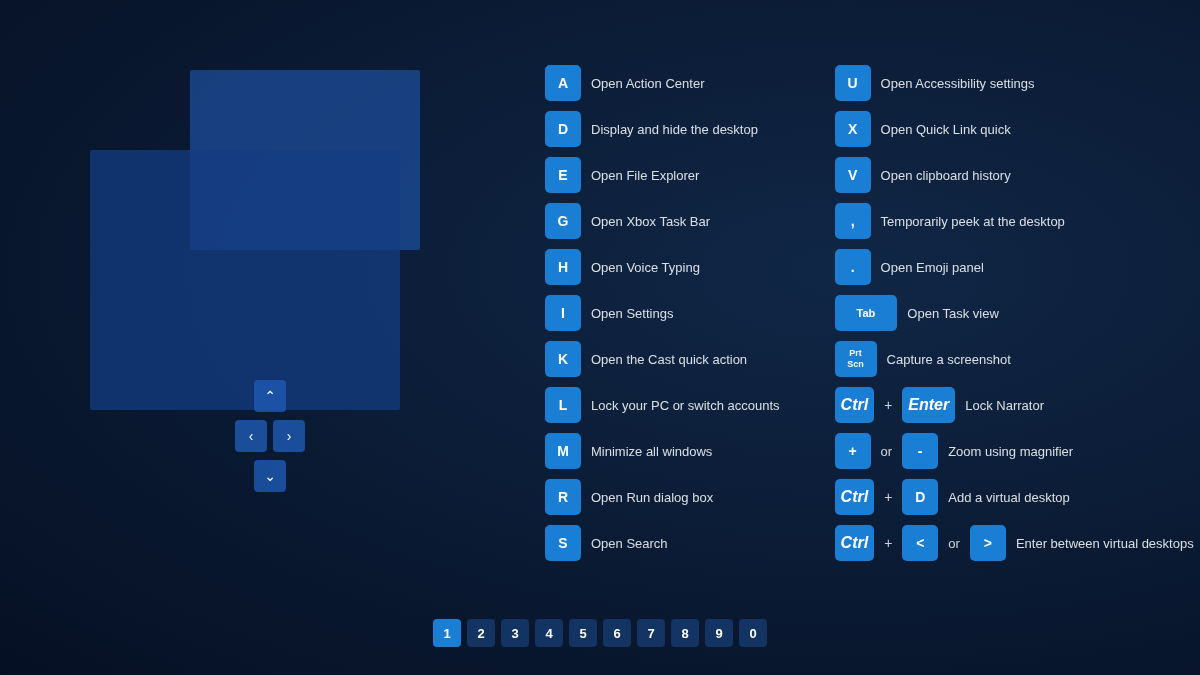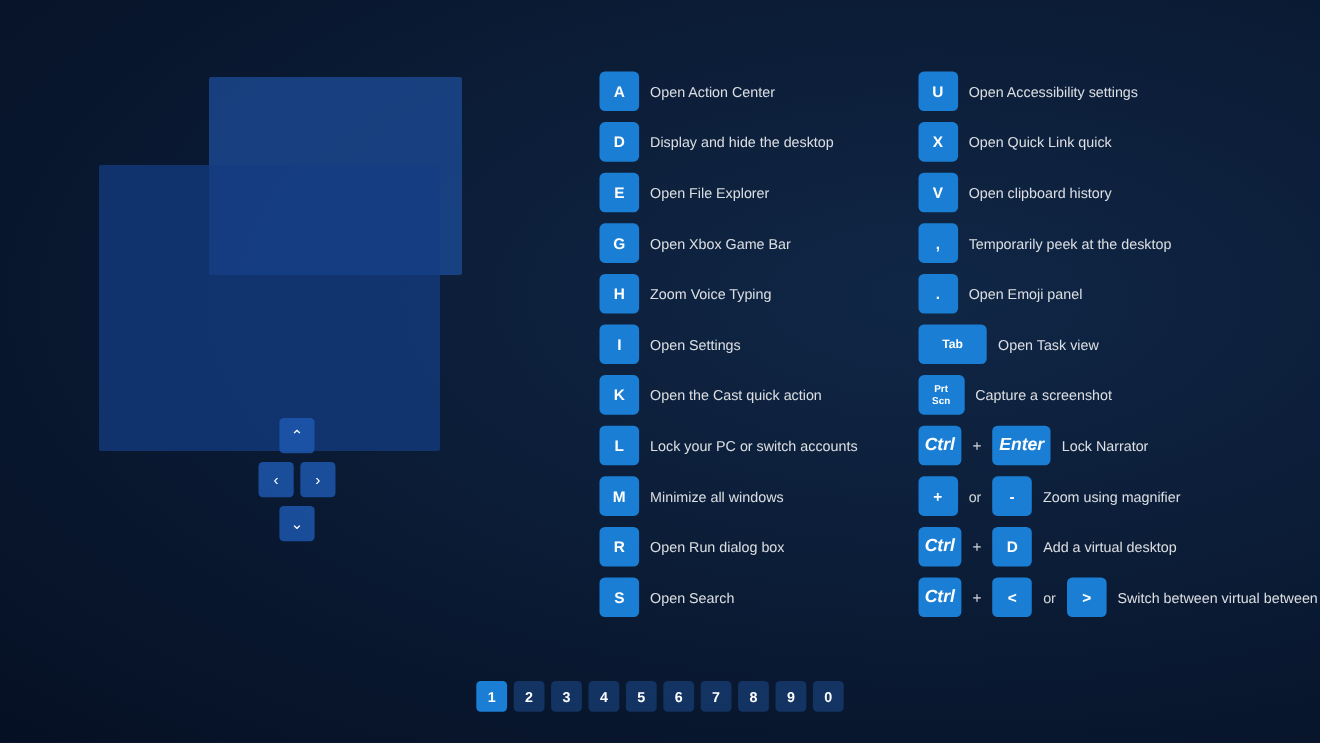--- a/index.html
+++ b/index.html
@@ -250,25 +250,25 @@
       <div class="shortcut-row">
         <div class="key-badge">D</div>
         <span class="shortcut-description">Display and hide the desktop</span>
       </div>
       <div class="shortcut-row">
         <div class="key-badge">E</div>
         <span class="shortcut-description">Open File Explorer</span>
       </div>
       <div class="shortcut-row">
         <div class="key-badge">G</div>
-        <span class="shortcut-description">Open Xbox Game Bar</span>
+        <span class="shortcut-description">Open Xbox Task Bar</span>
       </div>
       <div class="shortcut-row">
         <div class="key-badge">H</div>
-        <span class="shortcut-description">Zoom Voice Typing</span>
+        <span class="shortcut-description">Open Voice Typing</span>
       </div>
       <div class="shortcut-row">
         <div class="key-badge">I</div>
         <span class="shortcut-description">Open Settings</span>
       </div>
       <div class="shortcut-row">
         <div class="key-badge">K</div>
         <span class="shortcut-description">Open the Cast quick action</span>
       </div>
       <div class="shortcut-row">
@@ -335,21 +335,21 @@
         <span class="plus-text">+</span>
         <div class="key-badge">D</div>
         <span class="shortcut-description">Add a virtual desktop</span>
       </div>
       <div class="shortcut-row">
         <div class="key-badge ctrl-key">Ctrl</div>
         <span class="plus-text">+</span>
         <div class="key-badge">&lt;</div>
         <span class="or-text">or</span>
         <div class="key-badge">&gt;</div>
-        <span class="shortcut-description">Switch between virtual between</span>
+        <span class="shortcut-description">Enter between virtual desktops</span>
       </div>
     </div>
 
 </div>
 
 <div class="pagination" id="pagination">
     <div class="page-btn active">1</div>
     <div class="page-btn inactive">2</div>
     <div class="page-btn inactive">3</div>
     <div class="page-btn inactive">4</div>

